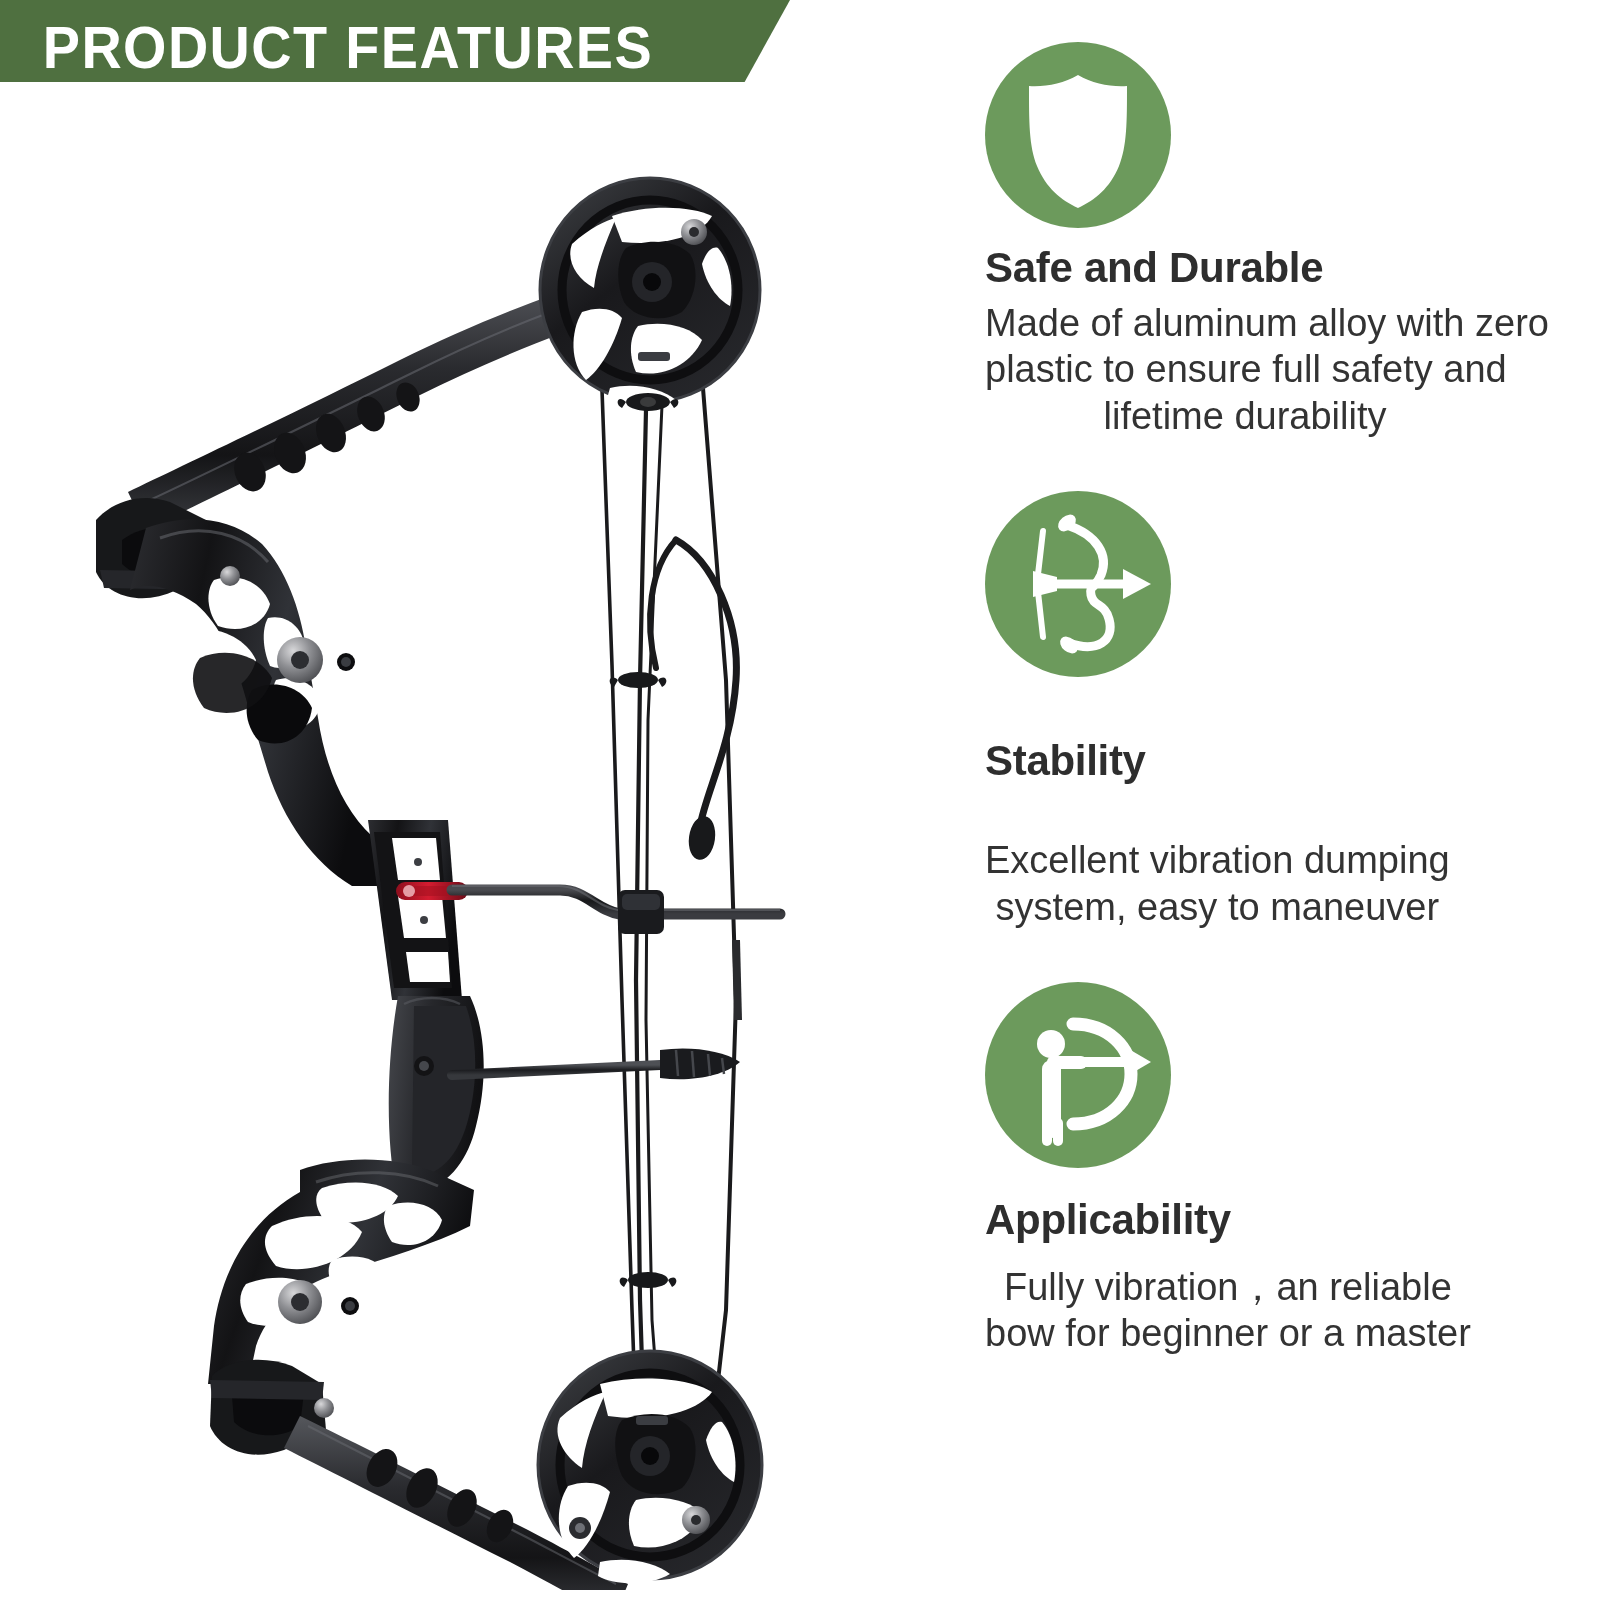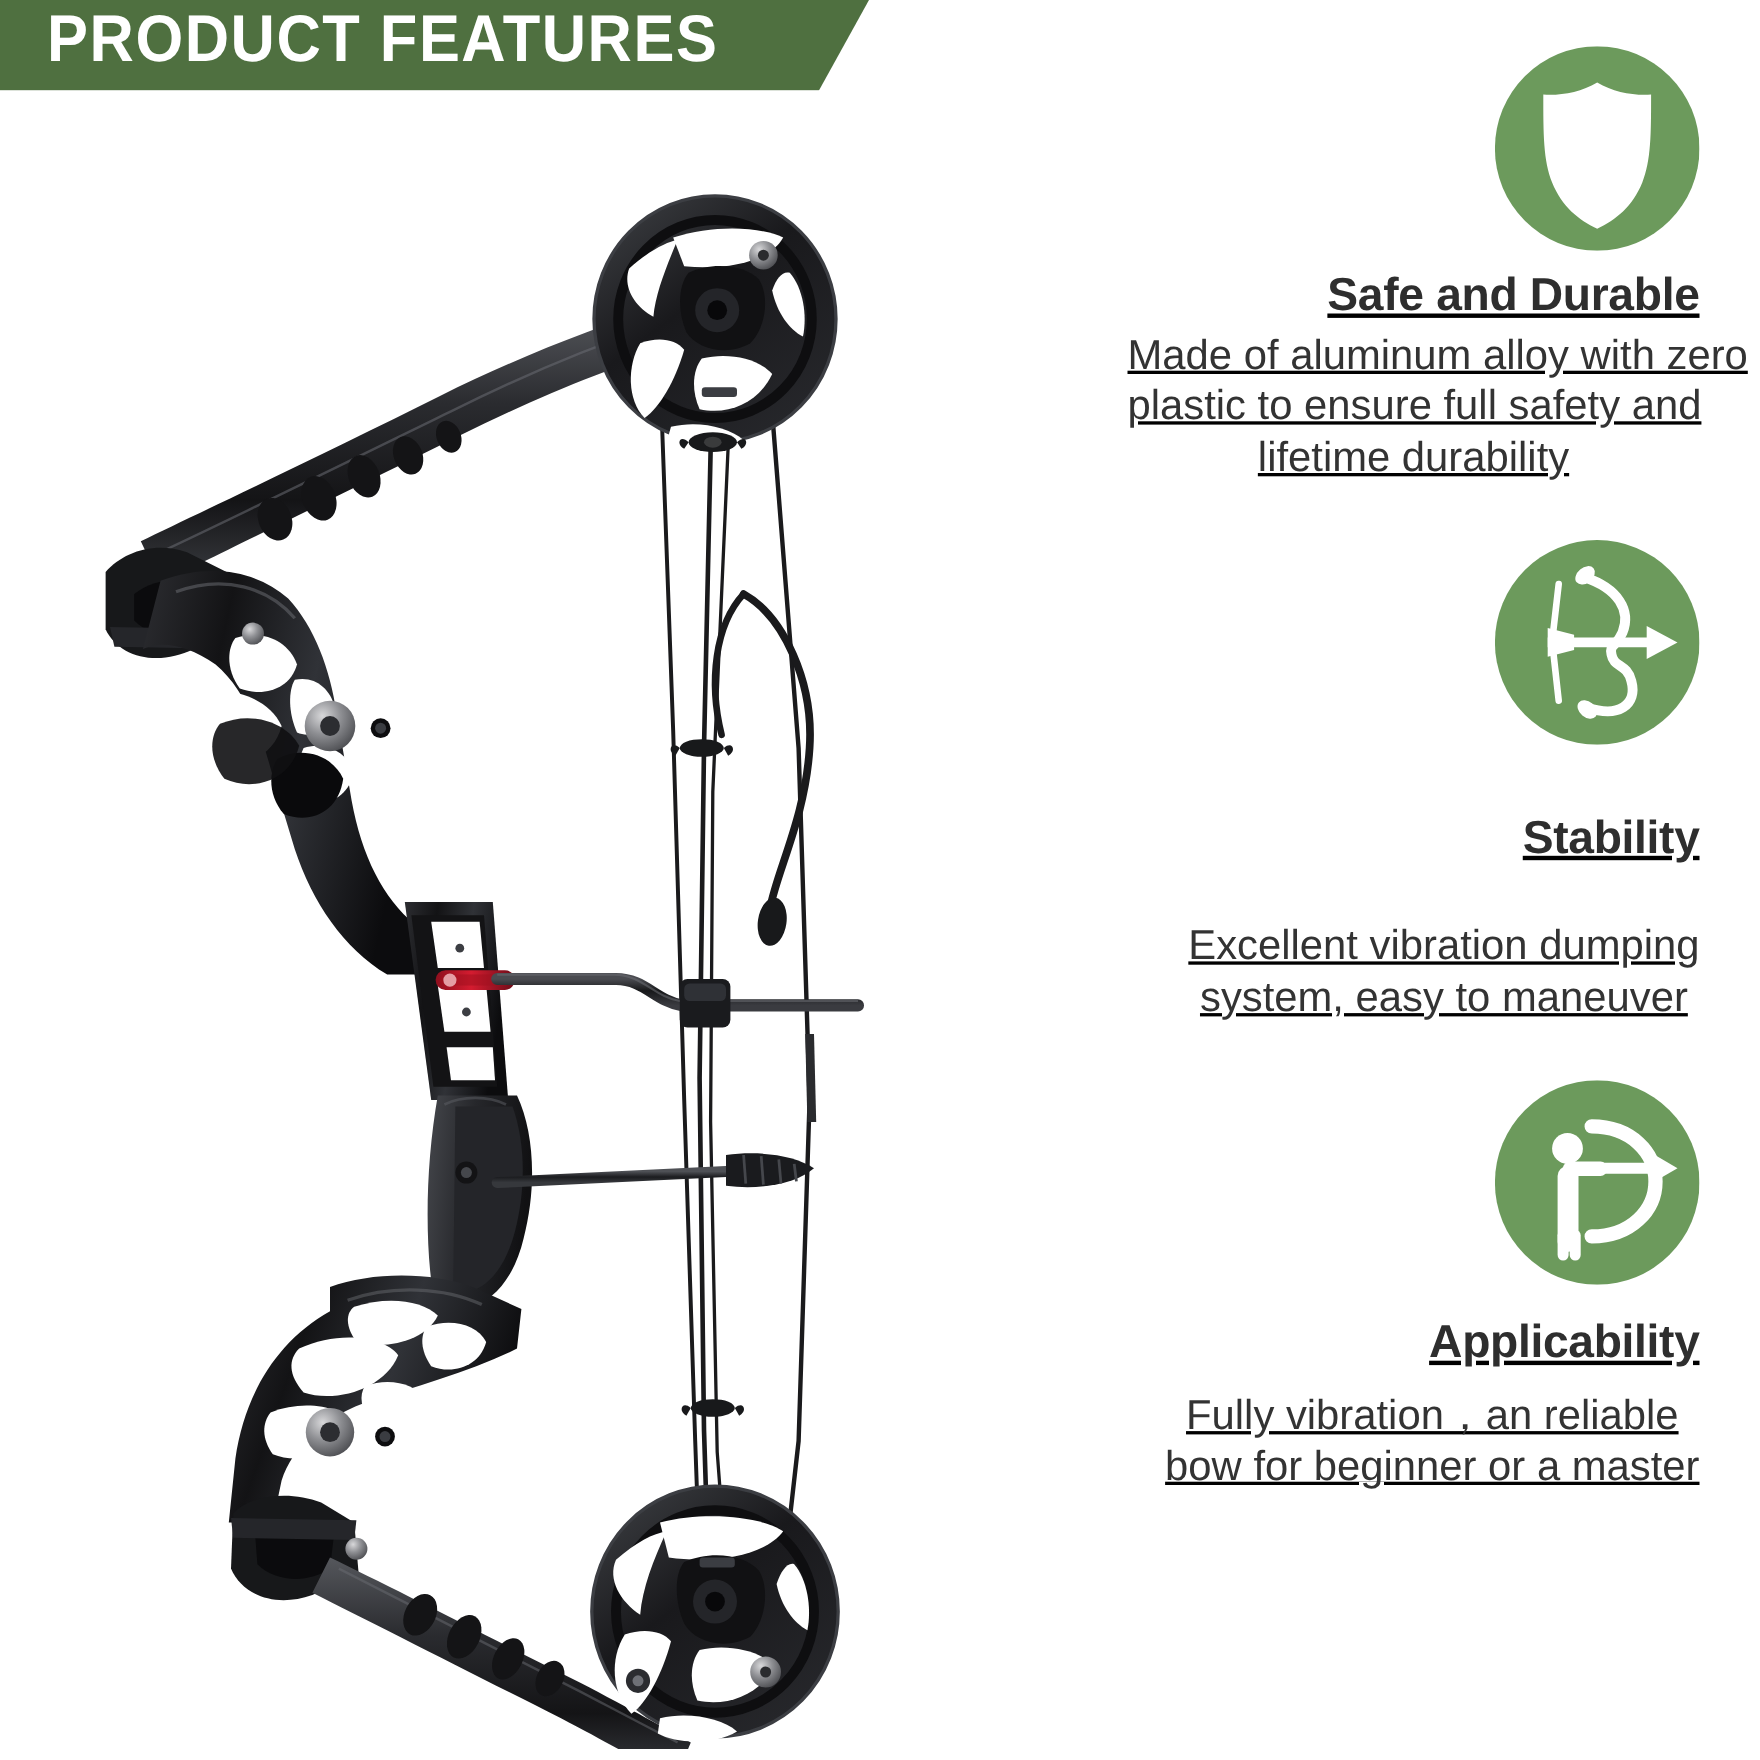--- a/index.html
+++ b/index.html
@@ -19,21 +19,21 @@
   
   #header-banner {
     position: absolute;
     left: 0;
     top: 0;
     width: 790px;
     height: 82px;
     background: #4F7040;
     clip-path: polygon(0 0, 790px 0, 728px 112px, 0 112px);
     display: flex;
-    align-items: flex-start;
+    align-items: flex-end;
   }
   #banner-title {
     color: #ffffff;
     font-size: 60px;
     font-weight: bold;
     letter-spacing: 1.5px;
     padding-left: 46px;
     transform: scaleX(0.93);
     transform-origin: left center;
     white-space: nowrap;
@@ -58,23 +58,22 @@
     width: 670px;
     height: 1600px;
     display: flex;
     flex-direction: column;
     align-items: center;
   }
   .feature-block {
     width: 560px;
     display: flex;
     flex-direction: column;
-    align-items: flex-end;
+    align-items: flex-start;
     text-align: center;
-    text-decoration: underline;
   }
   .feature-icon-wrap {
     width: 186px;
     height: 186px;
     display: block;
   }
   .feature-title {
     font-size: 42px;
     font-weight: bold;
     color: #2e2e2e;

